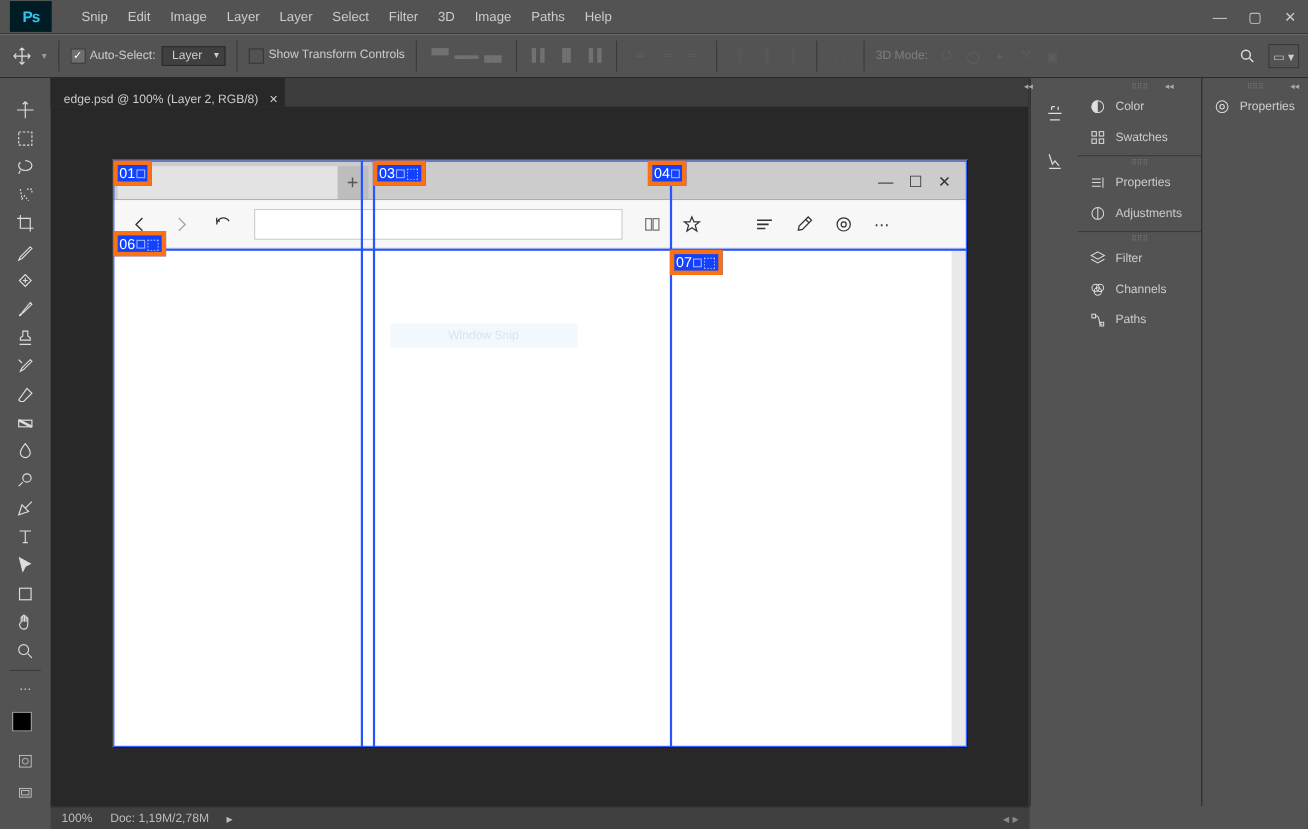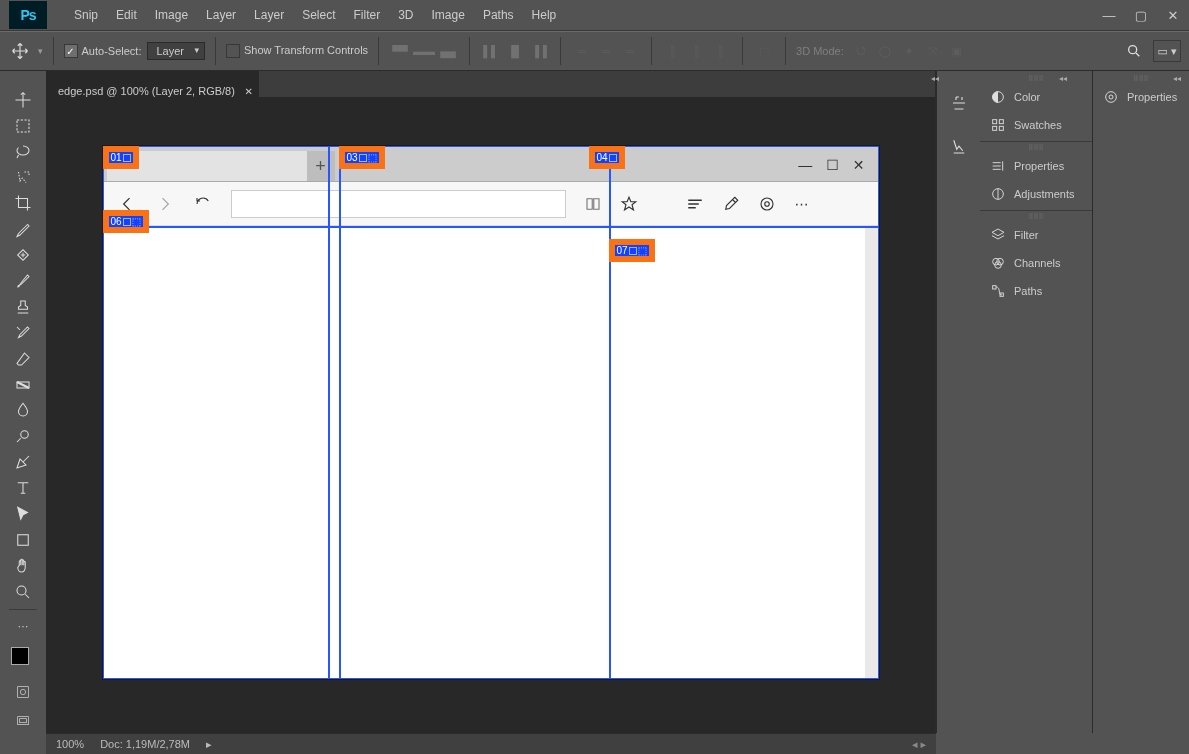--- a/index.html
+++ b/index.html
@@ -48,21 +48,21 @@
 .browser-tab-strip { height:36px; background:#ccc; border-bottom:1px solid #aaa; display:flex; align-items:flex-end; }
 .browser-tab { width:200px; height:30px; background:#e3e3e3; margin-left:4px; }
 .new-tab { width:28px; height:30px; background:#bdbdbd; display:flex; align-items:center; justify-content:center; font-size:18px; color:#555; }
 .browser-sys { margin-left:auto; display:flex; gap:14px; padding:0 14px 8px 0; font-size:14px; color:#333; }
 .toolbar2 { height:44px; display:flex; align-items:center; padding:0 10px; gap:10px; border-bottom:1px solid #ddd; background:#f7f7f7; }
 .nav-btn { width:28px; height:28px; display:flex; align-items:center; justify-content:center; color:#333; }
 .url { flex:1; max-width:335px; height:28px; border:1px solid #ccc; background:#fff; margin:0 4px; }
 .tool-btn { width:26px; height:26px; display:flex; align-items:center; justify-content:center; }
 .faint { position:absolute; left:252px; top:148px; width:170px; height:22px; background:#f2f8fb; color:#d8e4ee; font-size:11px; display:flex; align-items:center; justify-content:center; }
 .scrollbar { position:absolute; right:0; top:80px; width:14px; bottom:0; background:#e9e9e9; }
-.slice-lbl { position:absolute; background:#1242ff; color:#fff; font-size:10px; padding:0 2px; display:flex; align-items:center; gap:1px; border:6px solid #f97316; z-index:5; }
+.slice-lbl { position:absolute; background:#1242ff; color:#fff; font-size:13px; padding:0 2px; display:flex; align-items:center; gap:1px; border:4px solid #f97316; z-index:5; }
 .slice-lbl .box { width:8px; height:8px; border:1px solid #fff; background:none; opacity:.6; }
 .slice-line { position:absolute; border:1px solid #2556ff; z-index:4; pointer-events:none; }
 
 
 .right { display:flex; border-left:1px solid #2b2b2b; }
 .minicol { width:44px; background:#535353; border-left:1px solid #2b2b2b; display:flex; flex-direction:column; align-items:center; padding-top:20px; gap:20px; }
 .minicol .micon { width:24px; height:24px; display:flex; align-items:center; justify-content:center; }
 .panels { width:112px; background:#535353; display:flex; flex-direction:column; padding-top:4px; }
 .panel { display:flex; align-items:center; gap:8px; padding:6px 10px; cursor:pointer; }
 .panel svg { width:16px; height:16px; fill:none; stroke:#ddd; stroke-width:1.4; }
@@ -315,21 +315,21 @@
           </div>
         <div class="slice-lbl" style="top:0;left:486px">
             <span>04</span>
             <span class="box"></span>
           </div>
         <div class="slice-lbl" style="top:64px;left:0">
             <span>06</span>
             <span class="box"></span>
             <span style="opacity:.7">⬚</span>
           </div>
-        <div class="slice-lbl" style="top:93px;left:506px">
+        <div class="slice-lbl" style="top:81px;left:506px">
             <span>07</span>
             <span class="box"></span>
             <span style="opacity:.7">⬚</span>
           </div>
 
         <div class="slice-line" style="top:0;left:0;right:0;bottom:0;"></div>
         <div class="slice-line" style="top:0;bottom:0;left:225px;width:0;"></div>
         <div class="slice-line" style="top:0;bottom:0;left:236px;width:0;"></div>
         <div class="slice-line" style="top:0;bottom:0;left:506px;width:0;"></div>
         <div class="slice-line" style="left:0;right:0;top:80px;height:0;"></div>
@@ -382,20 +382,21 @@
               </svg>
             </div>
           <div class="tool-btn">
               <svg viewBox="0 0 24 24" width="18" height="18" stroke="#333" fill="none" stroke-width="1.5">
                 <circle cx="12" cy="12" r="8"></circle>
                 <circle cx="12" cy="12" r="3"></circle>
               </svg>
             </div>
           <div class="tool-btn" style="letter-spacing:2px;color:#333;font-size:14px">⋯</div>
         </div>
+        <div class="faint">Window Snip</div>
         <div class="scrollbar"></div>
       </div>
     </div>
   </div>
 
   <div class="right">
     <div class="minicol">
       <span class="collapse-arrows" style="top:74px;right:250px">◂◂</span>
       <div class="micon">
           <svg viewBox="0 0 24 24" width="18" height="18" stroke="#ddd" fill="none" stroke-width="1.5">

